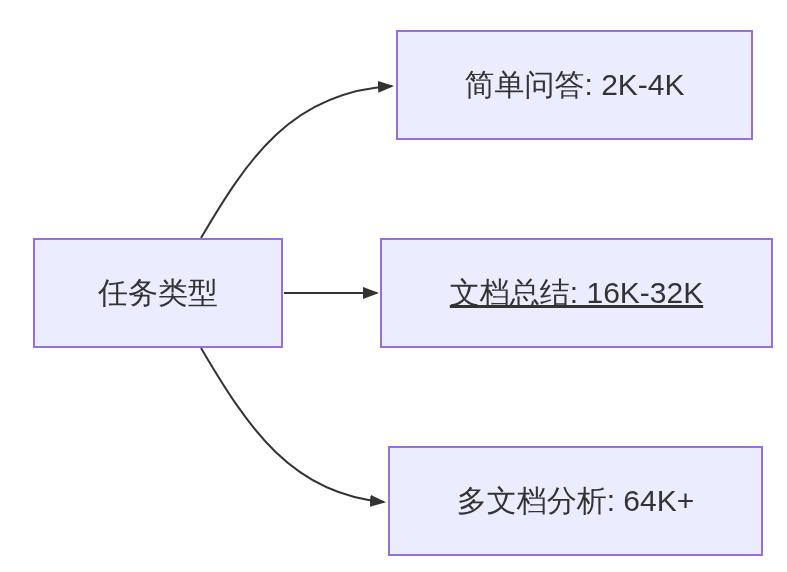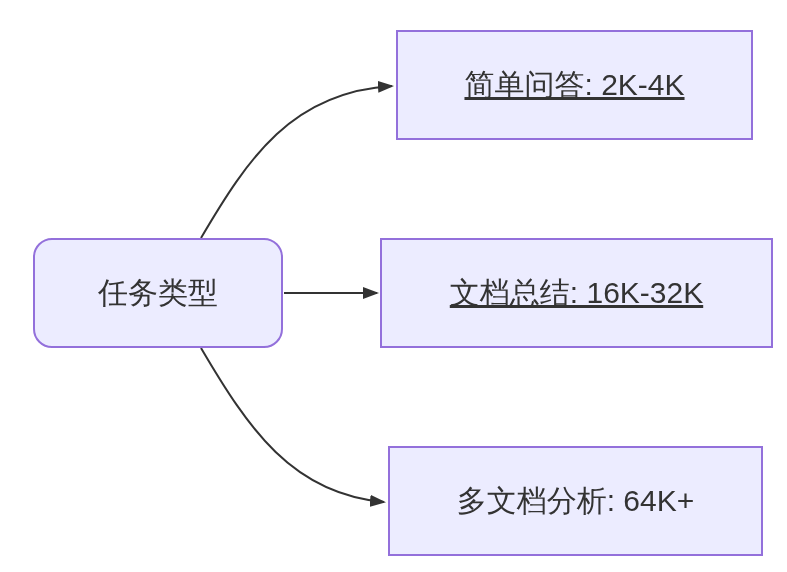--- a/index.html
+++ b/index.html
@@ -29,22 +29,22 @@
     background: var(--node-fill, #ECECFF);
     border: 2px solid var(--node-border, #9370DB);
     display: flex;
     align-items: center;
     justify-content: center;
     color: var(--text, #333333);
     font-size: 30px;
     line-height: 1.2;
     white-space: nowrap;
   }
-  .node-root   { left: 33px;  top: 238px; width: 250px; height: 110px; border-radius: 19px; }
-  .node-top    { left: 396px; top: 30px;  width: 357px; height: 110px; text-decoration: underline; }
+  .node-root   { left: 33px;  top: 238px; width: 250px; height: 110px; }
+  .node-top    { left: 396px; top: 30px;  width: 357px; height: 110px; }
   .node-middle { left: 380px; top: 238px; width: 393px; height: 110px; text-decoration: underline; }
   .node-bottom { left: 388px; top: 446px; width: 375px; height: 110px; }
   .edge {
     fill: none;
     stroke: var(--edge, #333333);
     stroke-width: 2px;
   }
 </style>
 </head>
 <body>

